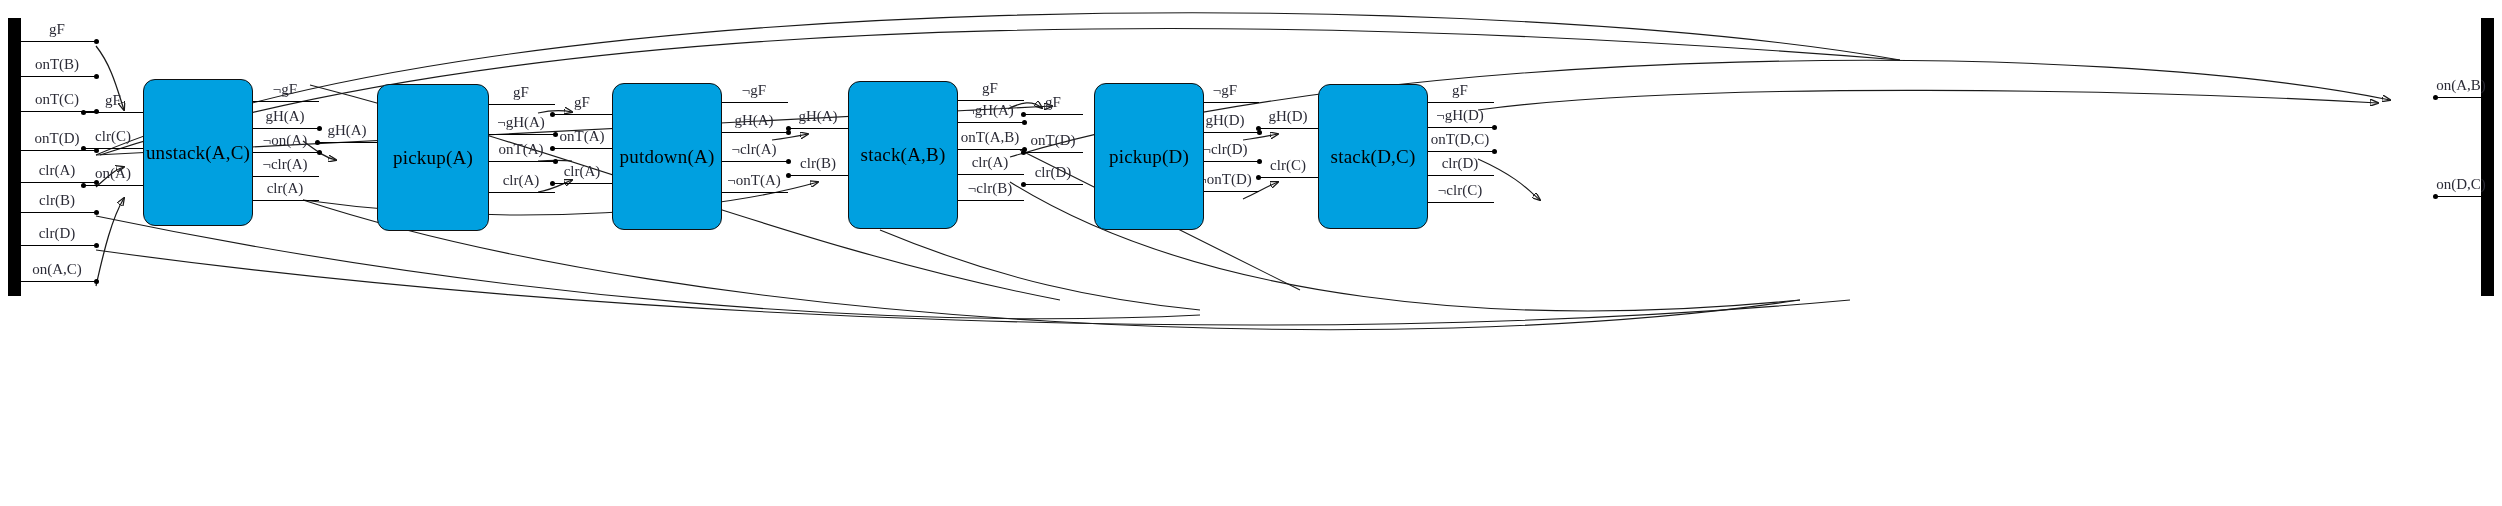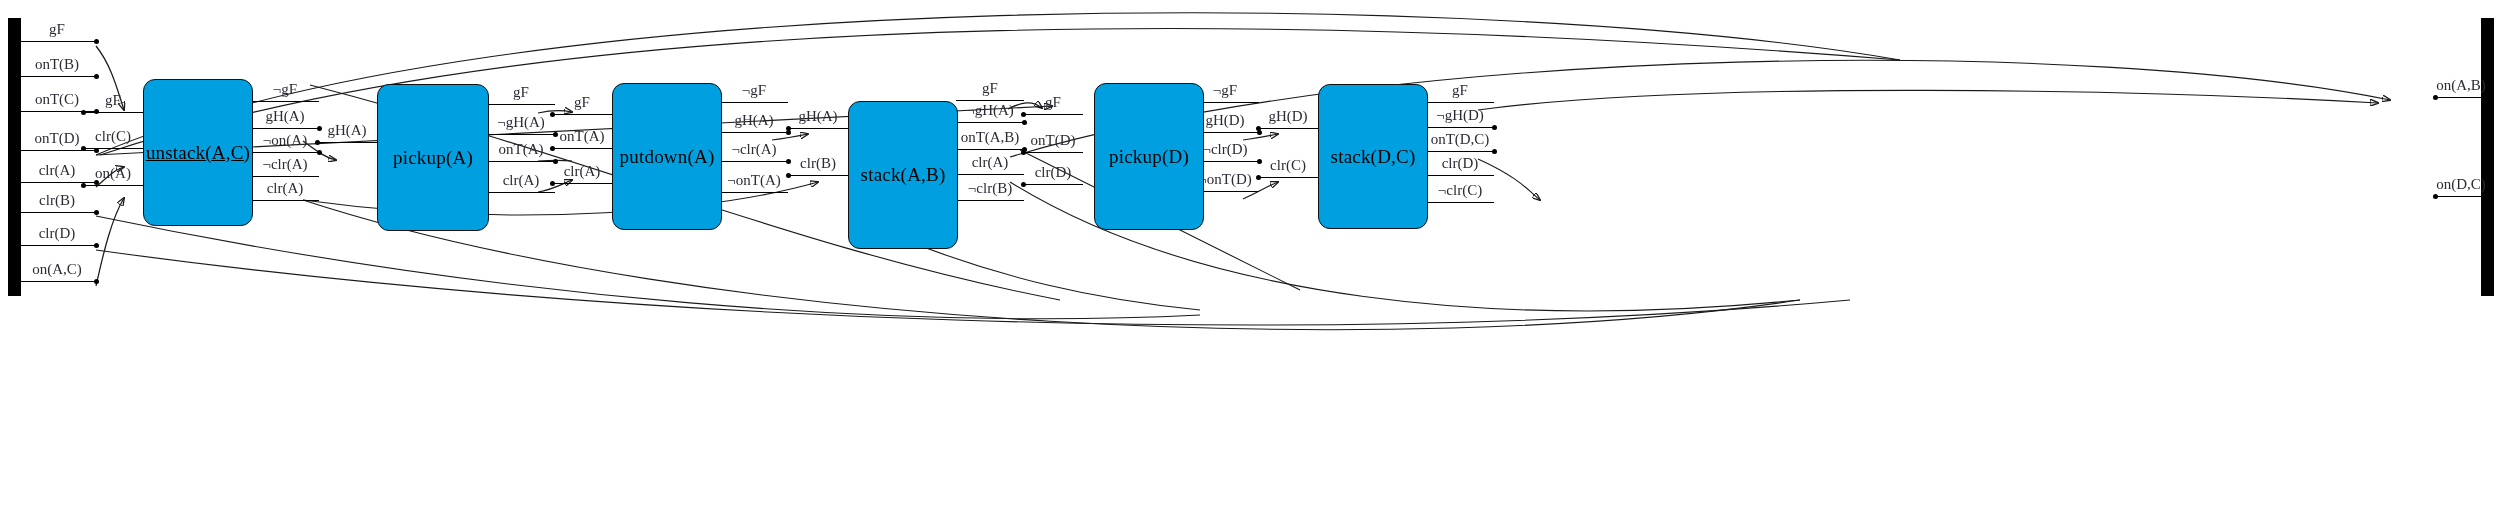--- a/index.html
+++ b/index.html
@@ -337,30 +337,30 @@
       <div class="port" style="left: 1426px; top: 175px; width: 68px;">
         <div class="rule"></div>
         <div class="lbl c">clr(D)</div>
       </div>
       <div class="port" style="left: 1426px; top: 202px; width: 68px;">
         <div class="rule"></div>
         <div class="lbl c">¬clr(C)</div>
       </div>
     </div>
   <div id="boxes-layer">
-      <div class="action-box" style="left: 143px; top: 79px; width: 108px; height: 145px; text-decoration: underline;">
+      <div class="action-box" style="left: 143px; top: 79px; width: 108px; height: 145px;">
         <span>unstack(A,C)</span>
       </div>
       <div class="action-box" style="left: 377px; top: 84px; width: 110px; height: 145px;">
         <span>pickup(A)</span>
       </div>
       <div class="action-box" style="left: 612px; top: 83px; width: 108px; height: 145px;">
         <span>putdown(A)</span>
       </div>
-      <div class="action-box" style="left: 848px; top: 81px; width: 108px; height: 146px; margin-top: 20px;">
+      <div class="action-box" style="left: 848px; top: 81px; width: 108px; height: 146px;">
         <span>stack(A,B)</span>
       </div>
       <div class="action-box" style="left: 1094px; top: 83px; width: 108px; height: 145px;">
         <span>pickup(D)</span>
       </div>
       <div class="action-box" style="left: 1318px; top: 84px; width: 108px; height: 143px;">
         <span>stack(D,C)</span>
       </div>
     </div>
 

